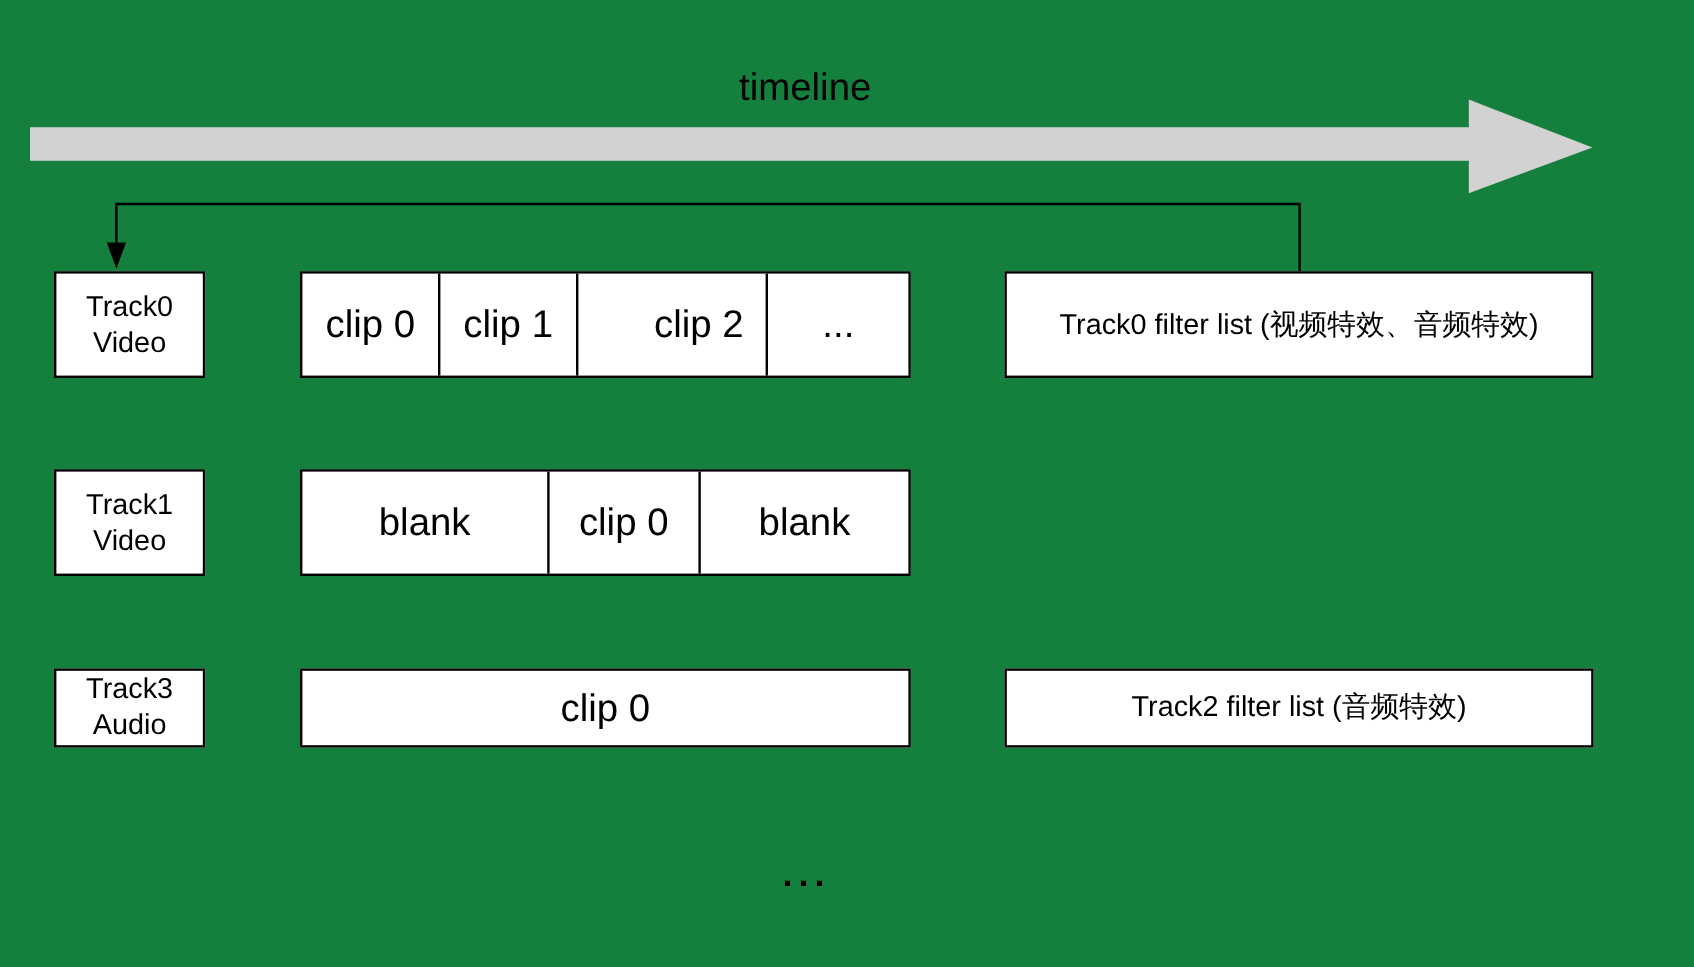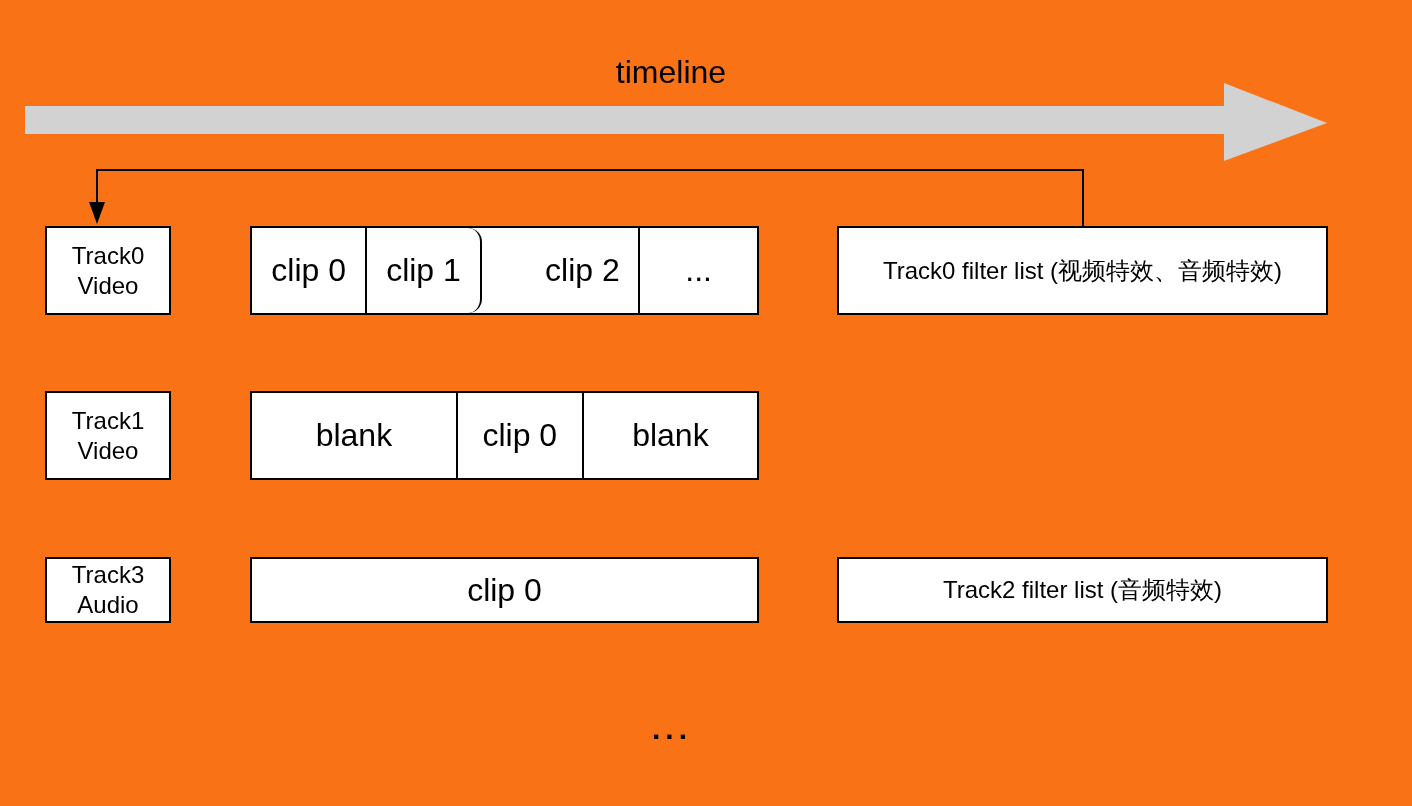--- a/index.html
+++ b/index.html
@@ -1,20 +1,20 @@
 <!DOCTYPE html>
 <html><head>
 <meta charset="utf-8">
 <style>
   html, body { margin: 0; padding: 0; background: #ffffff; }
   .canvas {
     position: relative;
     width: 1412px;
     height: 806px;
-    background: #f97316;
+    background: #15803d;
     font-family: "Liberation Sans", "DejaVu Sans", sans-serif;
     color: #000000;
     overflow: hidden;
   }
   .art {
     position: absolute;
     left: 0; top: 0;
     width: 1412px; height: 806px;
     pointer-events: none;
   }
@@ -95,21 +95,21 @@
 
   <div class="title">timeline</div>
 
   <div class="row" style="top:226px; height:89px;">
     <div class="box track-box">
       <div>Track0</div>
       <div>Video</div>
     </div>
     <div class="clip-strip">
       <div class="clip-cell" style="flex:127;">clip 0</div>
-      <div class="clip-cell" style="flex:126;border-radius:14px;">clip 1</div>
+      <div class="clip-cell" style="flex:126;">clip 1</div>
       <div class="clip-cell" style="flex:125;padding-left:45px;">clip 2</div>
       <div class="clip-cell" style="flex:131;">...</div>
     </div>
     <div class="box filter-box">Track0 filter list (视频特效、音频特效)</div>
   </div>
 
   <div class="row" style="top:391px; height:89px;">
     <div class="box track-box">
       <div>Track1</div>
       <div>Video</div>

